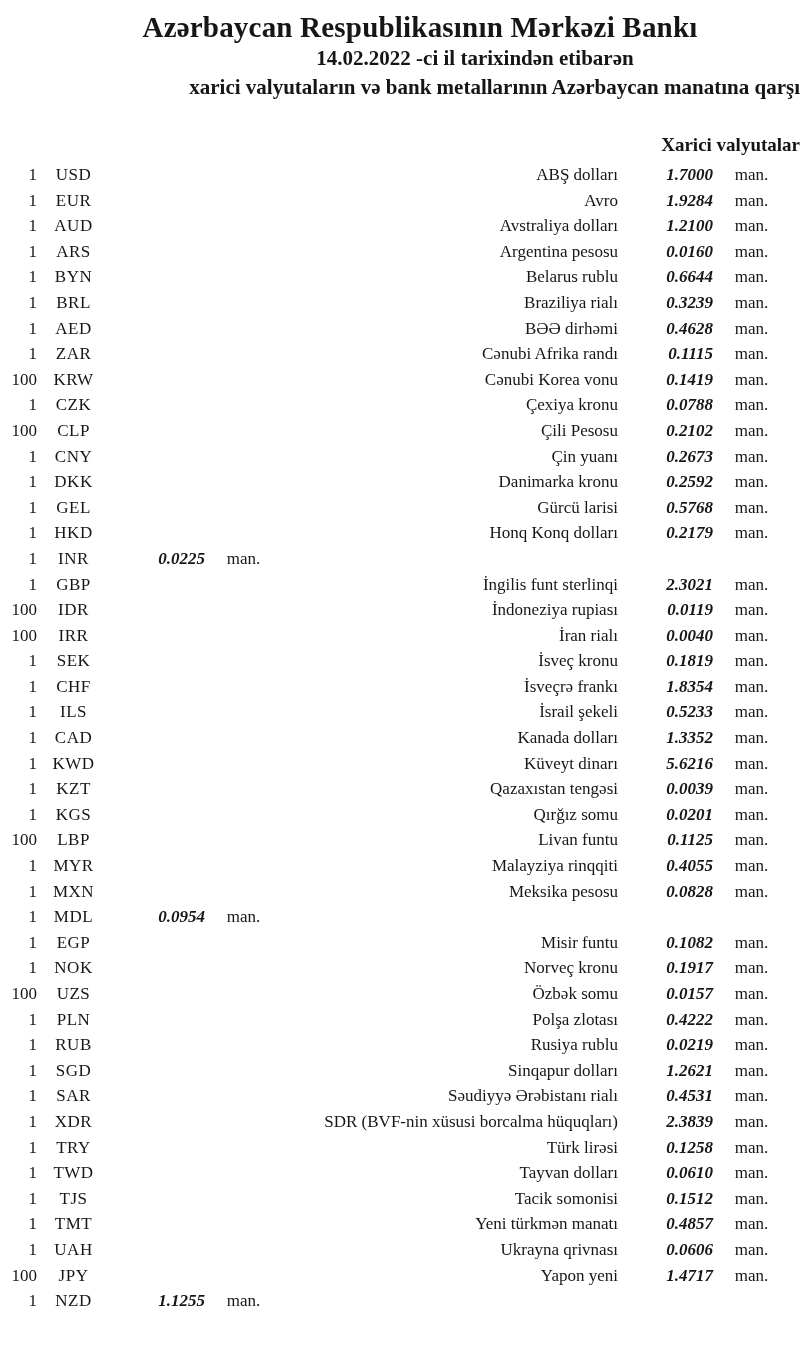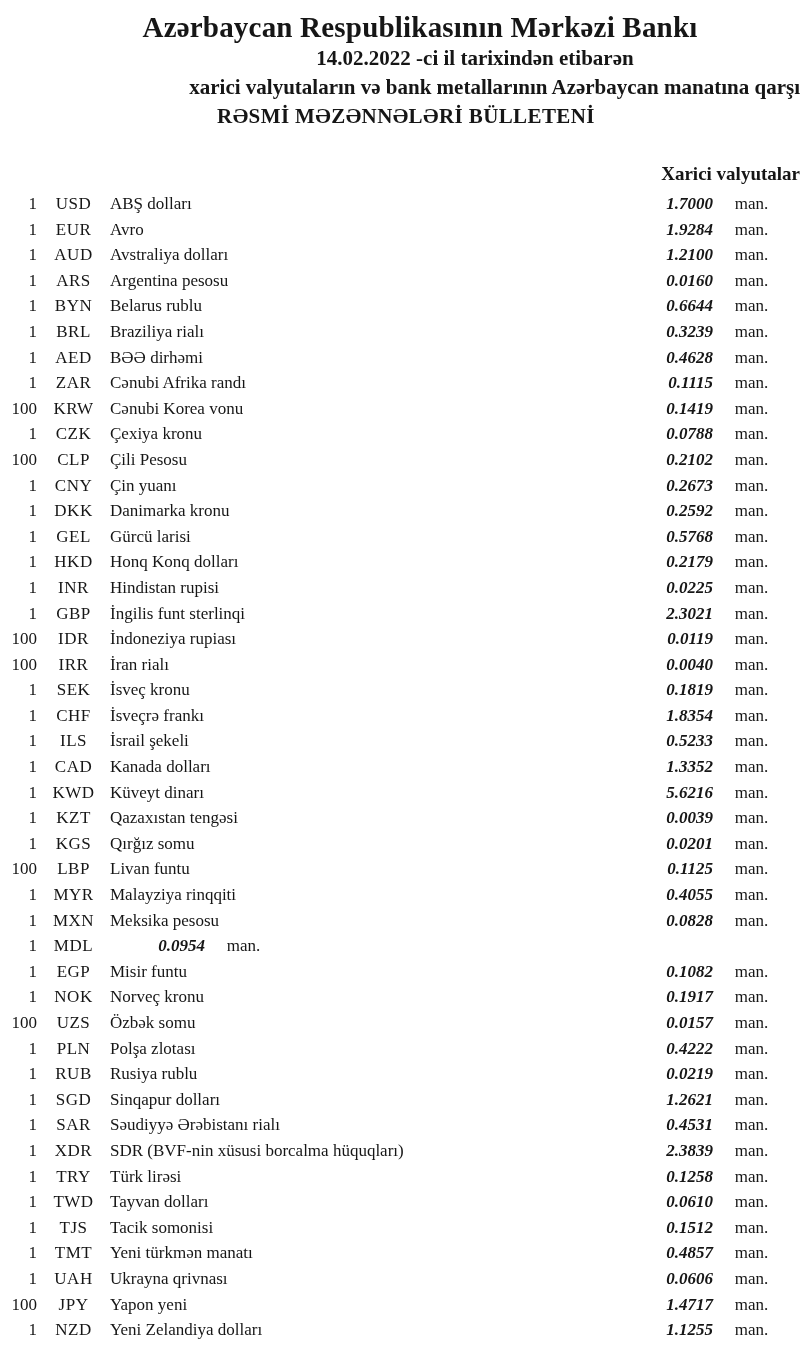--- a/index.html
+++ b/index.html
@@ -76,21 +76,21 @@
     flex: none;
   }
   .code {
     width: 73px;
     text-align: center;
     flex: none;
     letter-spacing: 0.5px;
   }
   .name {
     flex: 1 1 auto;
-    text-align: left;
+    text-align: right;
     white-space: nowrap;
     overflow: hidden;
   }
   .rate {
     width: 95px;
     flex: none;
     text-align: right;
     font-weight: bold;
     font-style: italic;
   }
@@ -102,21 +102,20 @@
   }
 </style>
 </head>
 <body>
 
 <div class="page">
   <div class="header">
     <div class="bank-name">Azərbaycan Respublikasının Mərkəzi Bankı</div>
     <div class="date-line">14.02.2022 -ci il tarixindən etibarən</div>
     <div class="subtitle">xarici valyutaların və bank metallarının Azərbaycan manatına qarşı</div>
-    <div class="bulletin-title">RƏSMİ MƏZƏNNƏLƏRİ BÜLLETENİ</div>
   </div>
 
   <div class="section-title">Xarici valyutalar</div>
 
   <div class="rates" id="rates">
   <div class="row">
     <span class="qty">1</span>
     <span class="code">USD</span>
     <span class="name">ABŞ dolları</span>
     <span class="rate">1.7000</span>
@@ -231,21 +230,20 @@
     <span class="qty">1</span>
     <span class="code">HKD</span>
     <span class="name">Honq Konq dolları</span>
     <span class="rate">0.2179</span>
     <span class="man">man.</span>
   </div>
 
   <div class="row">
     <span class="qty">1</span>
     <span class="code">INR</span>
-    <span class="name">Hindistan rupisi</span>
     <span class="rate">0.0225</span>
     <span class="man">man.</span>
   </div>
 
   <div class="row">
     <span class="qty">1</span>
     <span class="code">GBP</span>
     <span class="name">İngilis funt sterlinqi</span>
     <span class="rate">2.3021</span>
     <span class="man">man.</span>
@@ -462,18 +460,17 @@
     <span class="qty">100</span>
     <span class="code">JPY</span>
     <span class="name">Yapon yeni</span>
     <span class="rate">1.4717</span>
     <span class="man">man.</span>
   </div>
 
   <div class="row">
     <span class="qty">1</span>
     <span class="code">NZD</span>
-    <span class="name">Yeni Zelandiya dolları</span>
     <span class="rate">1.1255</span>
     <span class="man">man.</span>
   </div>
 </div>
 </div>
 
 </body></html>

